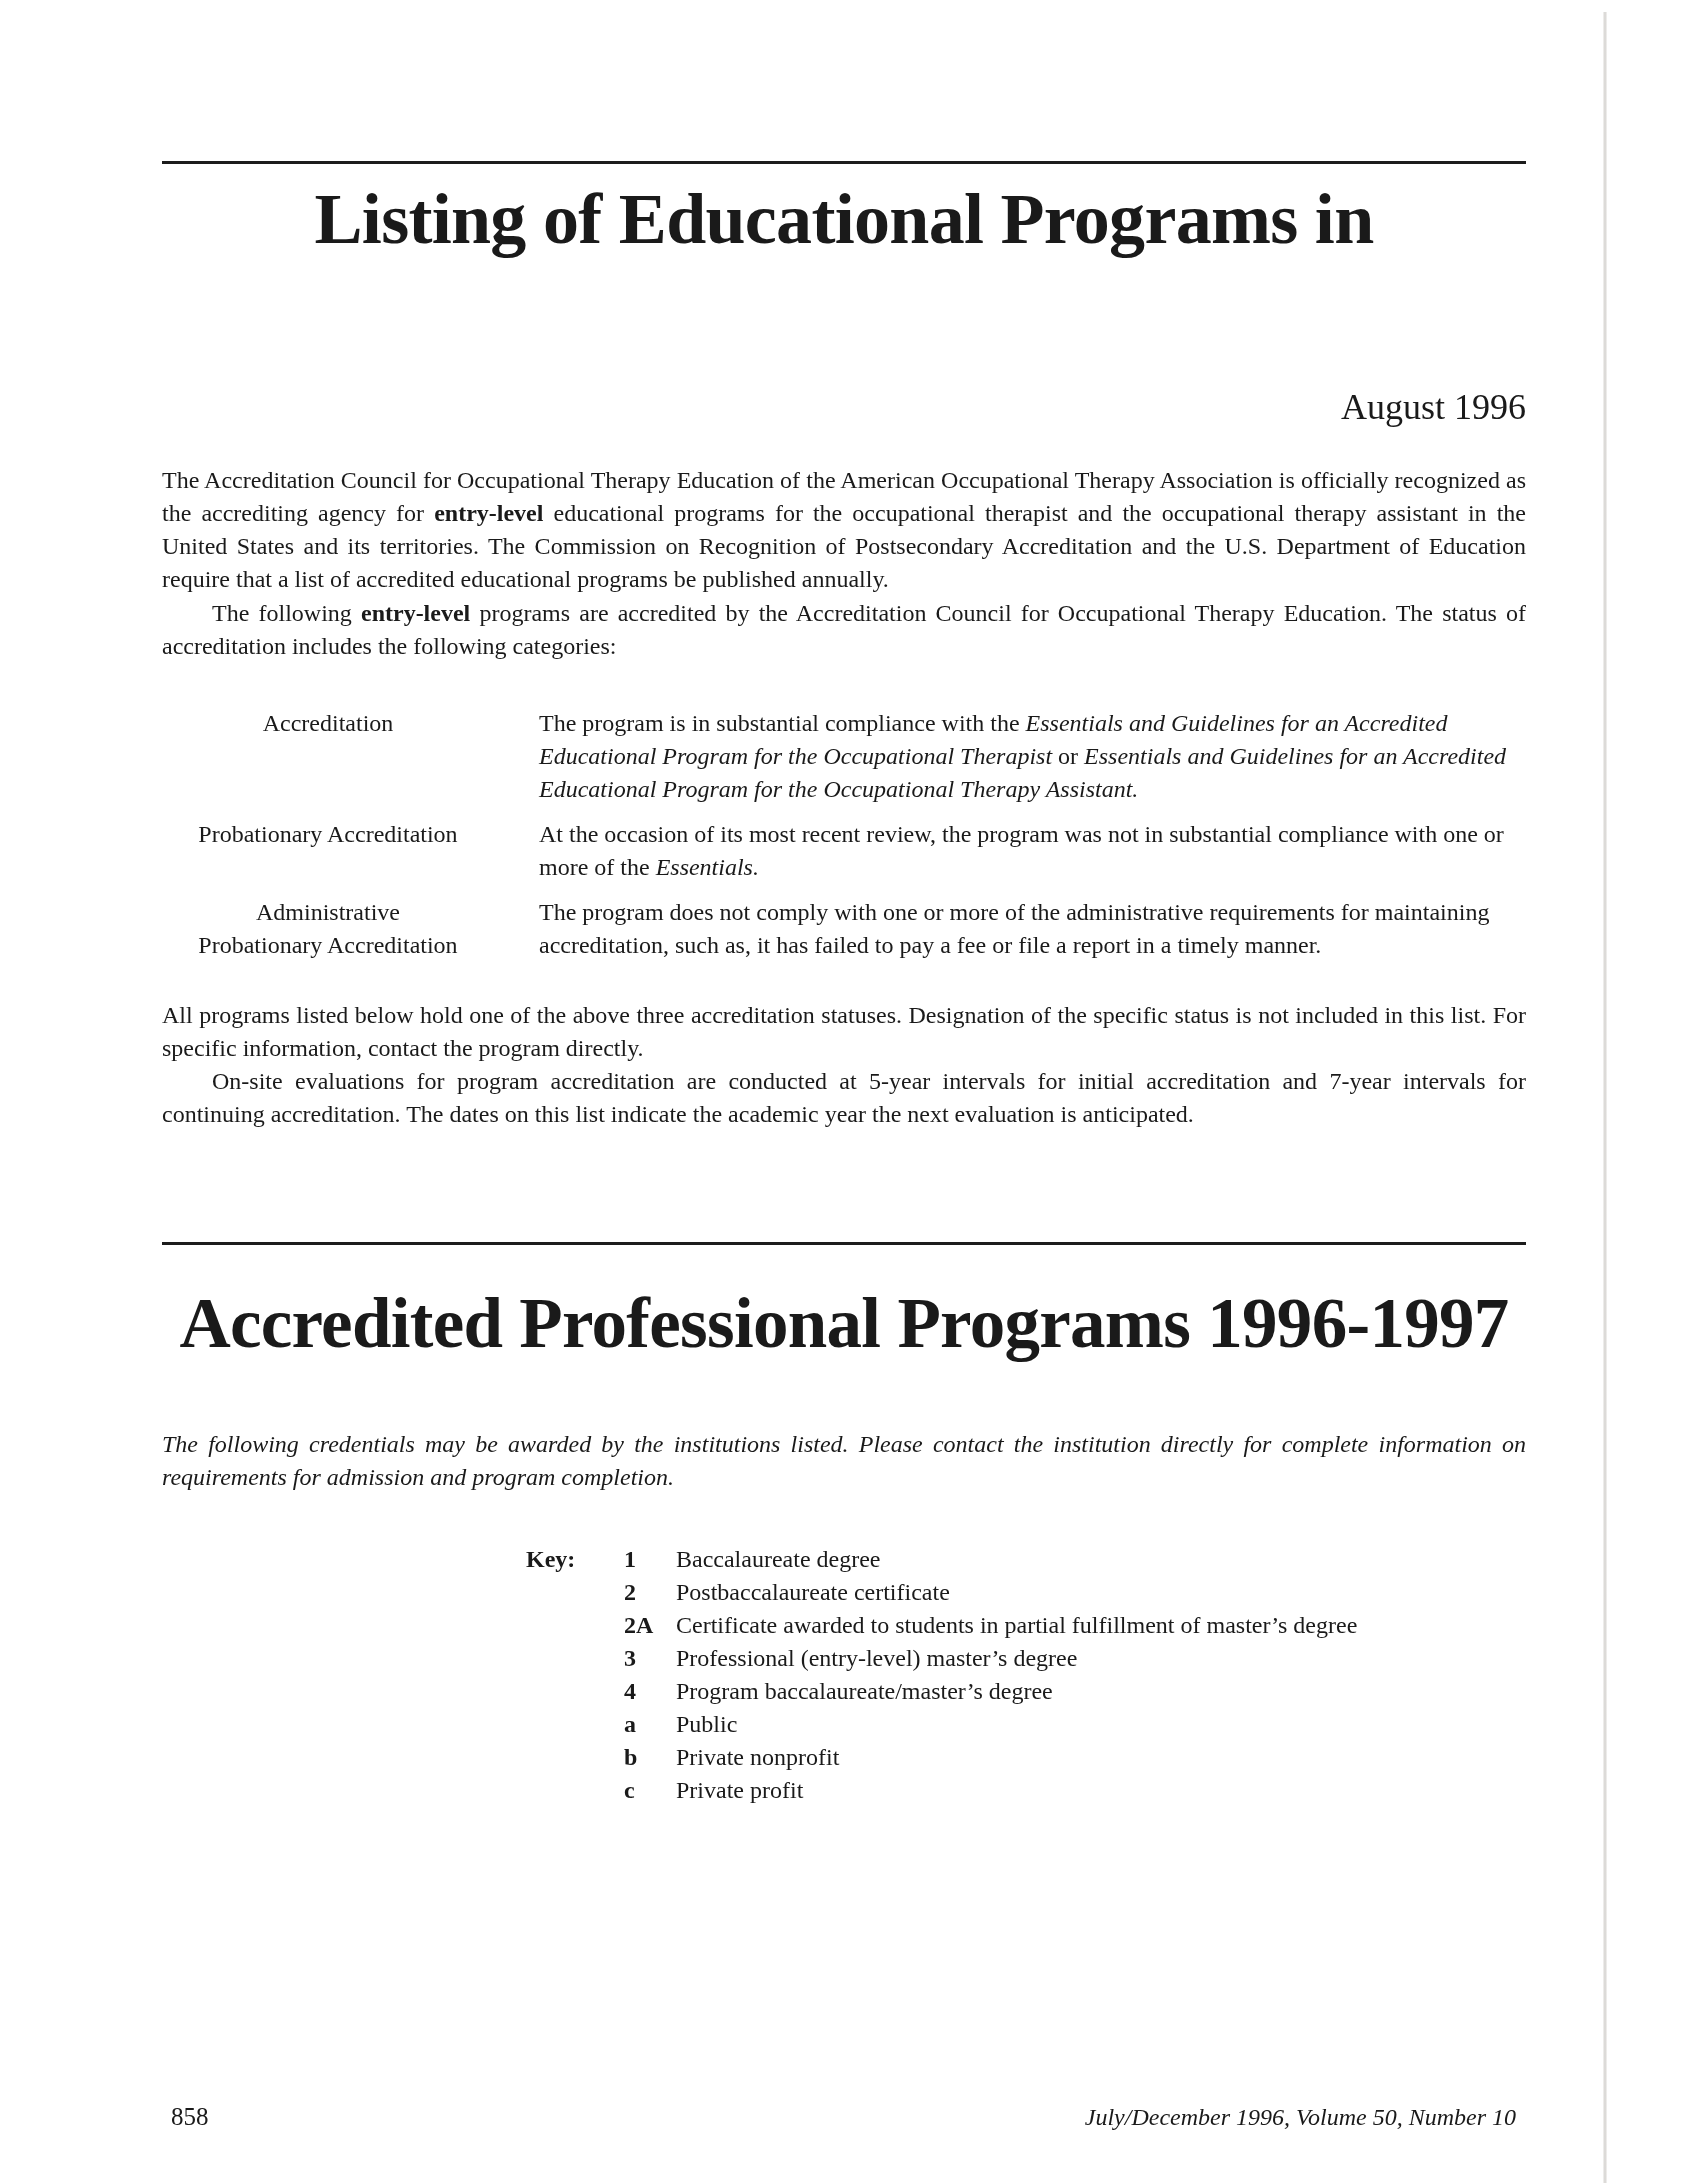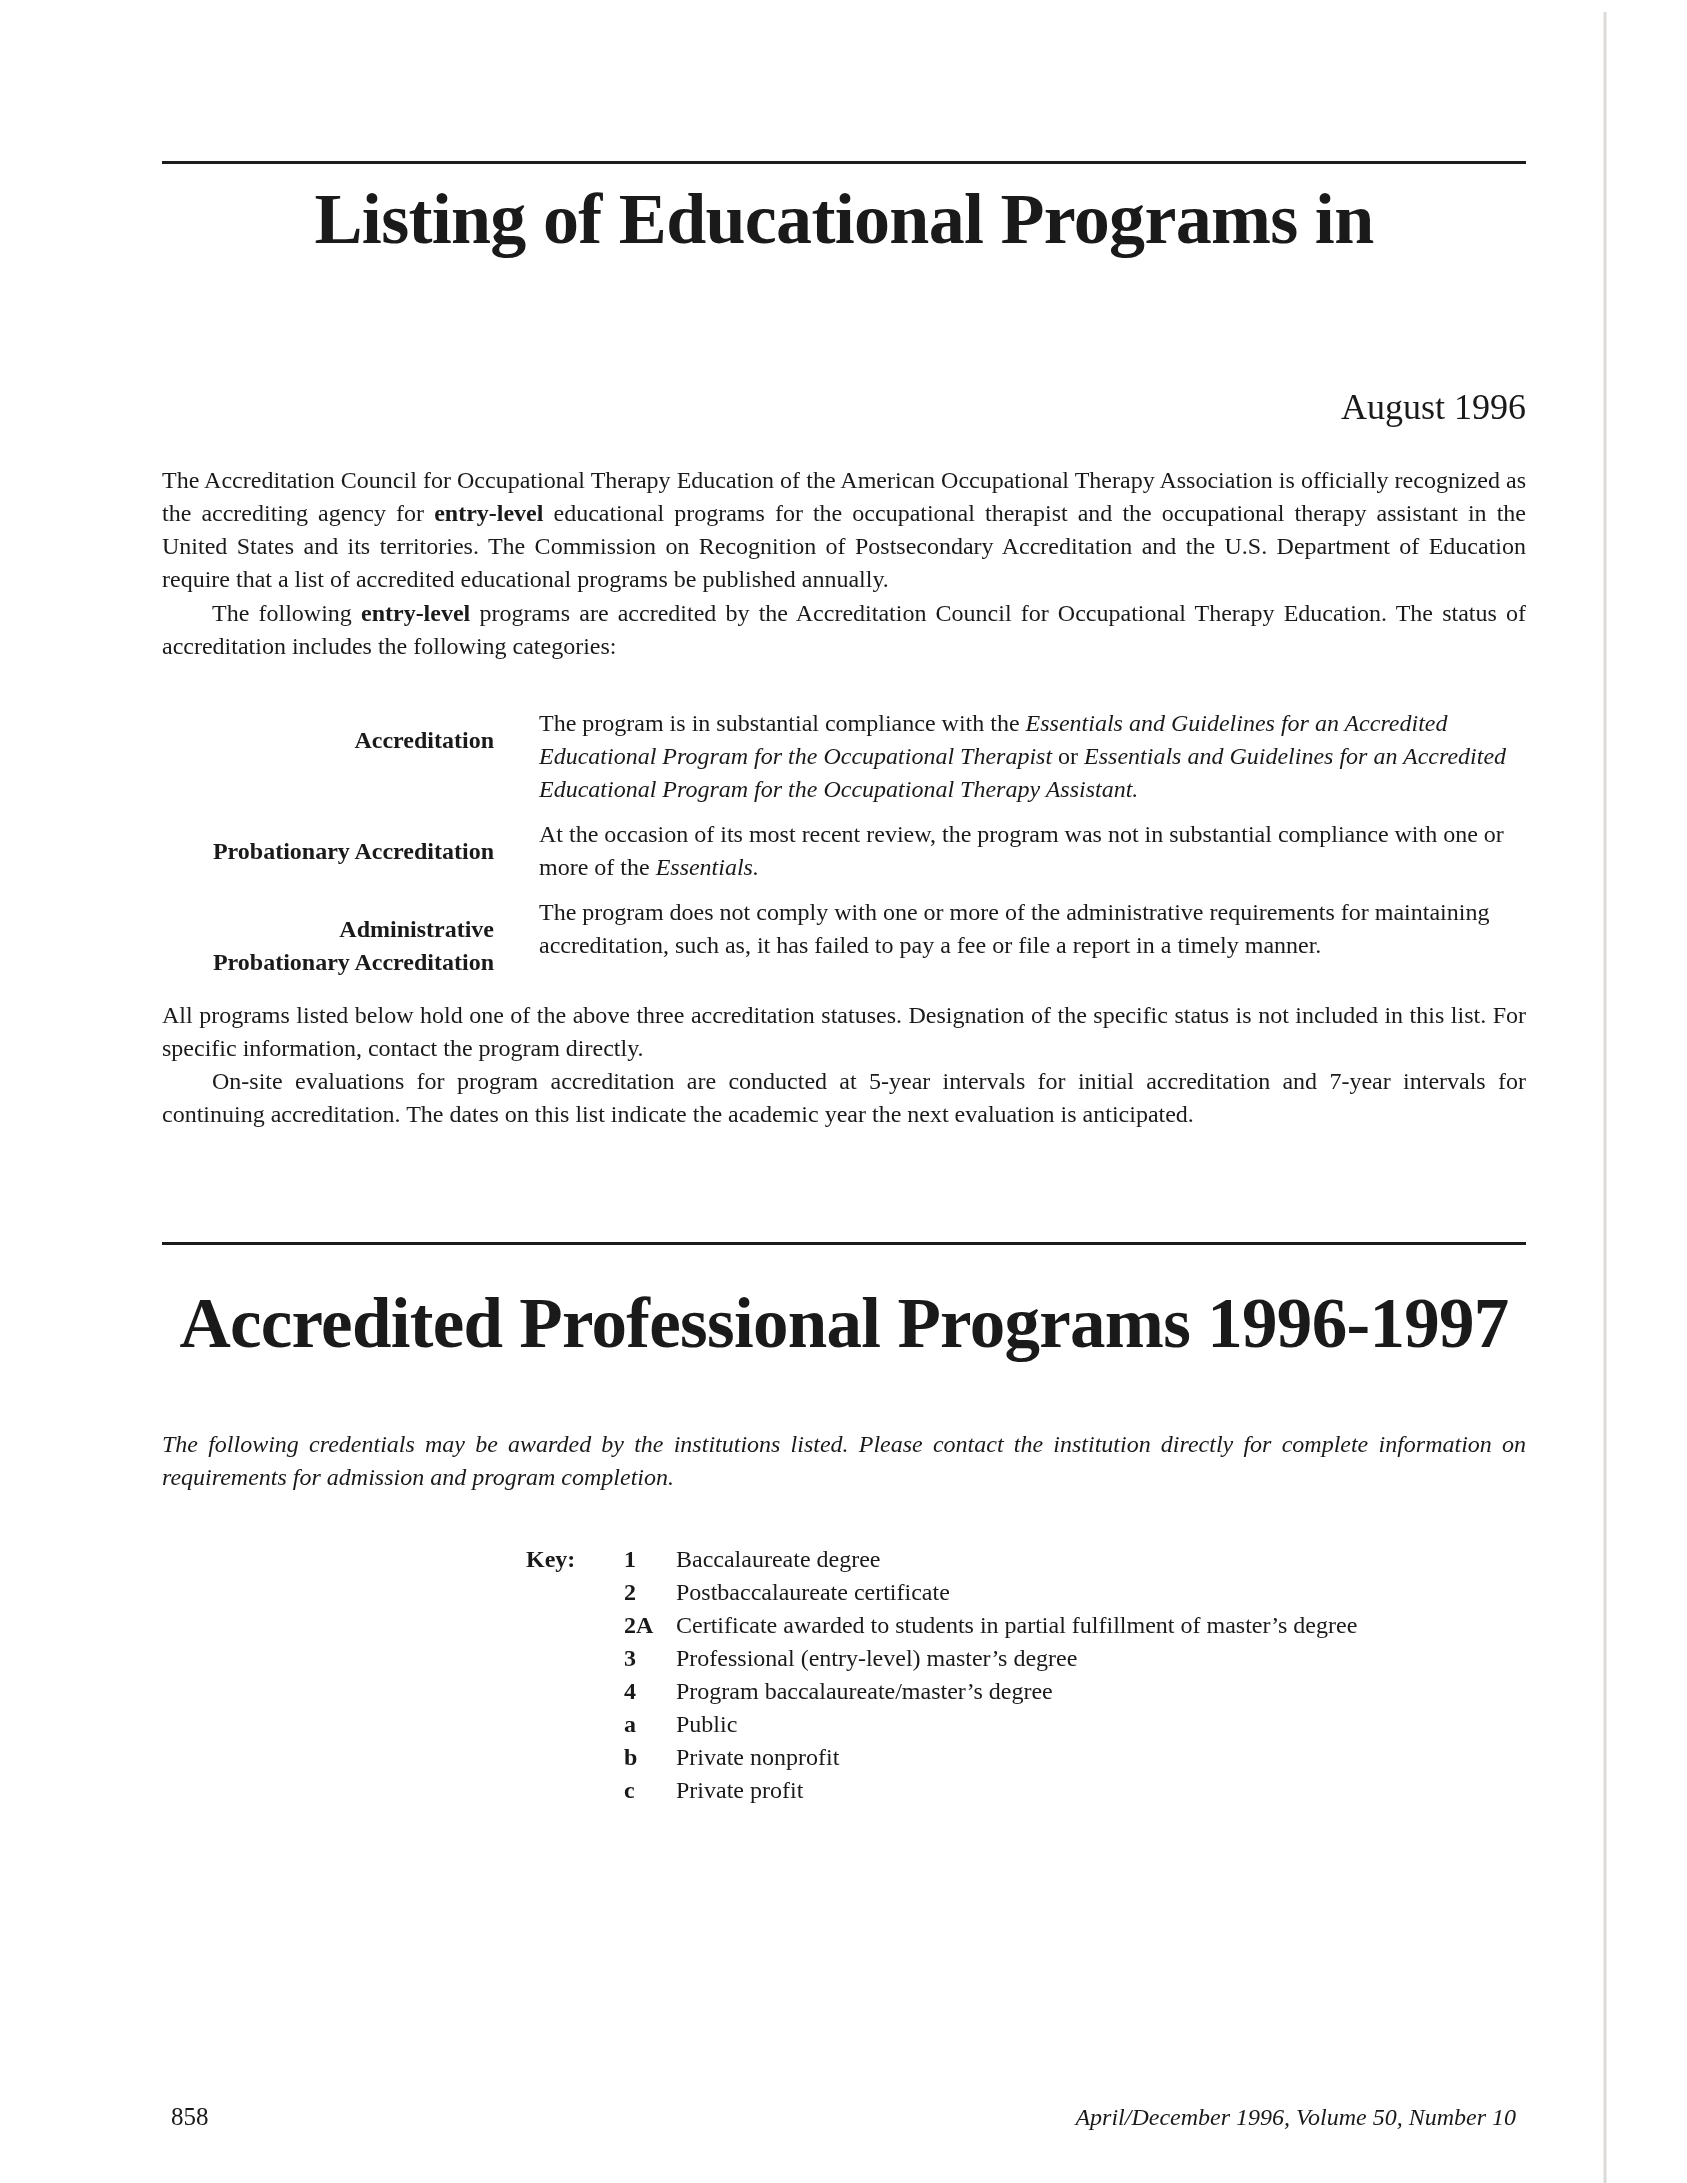--- a/index.html
+++ b/index.html
@@ -11,21 +11,21 @@
   .title { position: absolute; left: 162px; width: 1364px; text-align: center; font-weight: bold;
            margin: 0; letter-spacing: -0.7px; }
   .t1 { top: 173px; font-size: 72px; line-height: 93px; }
   .subtitle { position: absolute; top: 387px; left: 162px; width: 1364px; text-align: right;
               font-size: 36px; line-height: 40px; }
   .para { position: absolute; left: 162px; width: 1364px; font-size: 24px; line-height: 33px;
           text-align: justify; margin: 0; }
   .indent { text-indent: 50px; }
   .defs { position: absolute; left: 162px; top: 707px; width: 1364px; }
   .def-row { display: flex; font-size: 24px; line-height: 33px; margin-bottom: 12px; }
-  .def-term { width: 332px; text-align: right; font-weight: bold; flex: none; margin-top: 17px; }
+  .def-term { width: 332px; text-align: center; font-weight: normal; flex: none; }
   .def-desc { margin-left: 45px; width: 979px; }
   .def-desc i { font-style: italic; }
   .t2 { top: 1280px; font-size: 71px; line-height: 86px; }
   .keylist { position: absolute; top: 1543px; left: 526px; font-size: 24px; line-height: 33px; font-family: Liberation Serif, serif; }
   .key-row { display: flex; height: 33px; }
   .key-label { width: 98px; font-weight: bold; flex: none; }
   .key-code { width: 52px; font-weight: bold; flex: none; }
   .footer-page { position: absolute; left: 171px; top: 2103px; font-size: 25px; }
   .footer-issue { position: absolute; right: 171px; top: 2104px; font-size: 24px; font-style: italic; }
 </style>
@@ -107,14 +107,14 @@
     <div>Private nonprofit</div>
   </div>
   <div class="key-row">
     <div class="key-label"></div>
     <div class="key-code">c</div>
     <div>Private profit</div>
   </div>
 </div>
 
 <div class="footer-page">858</div>
-<div class="footer-issue">April/December 1996, Volume 50, Number 10</div>
+<div class="footer-issue">July/December 1996, Volume 50, Number 10</div>
 
 
 </body></html>

